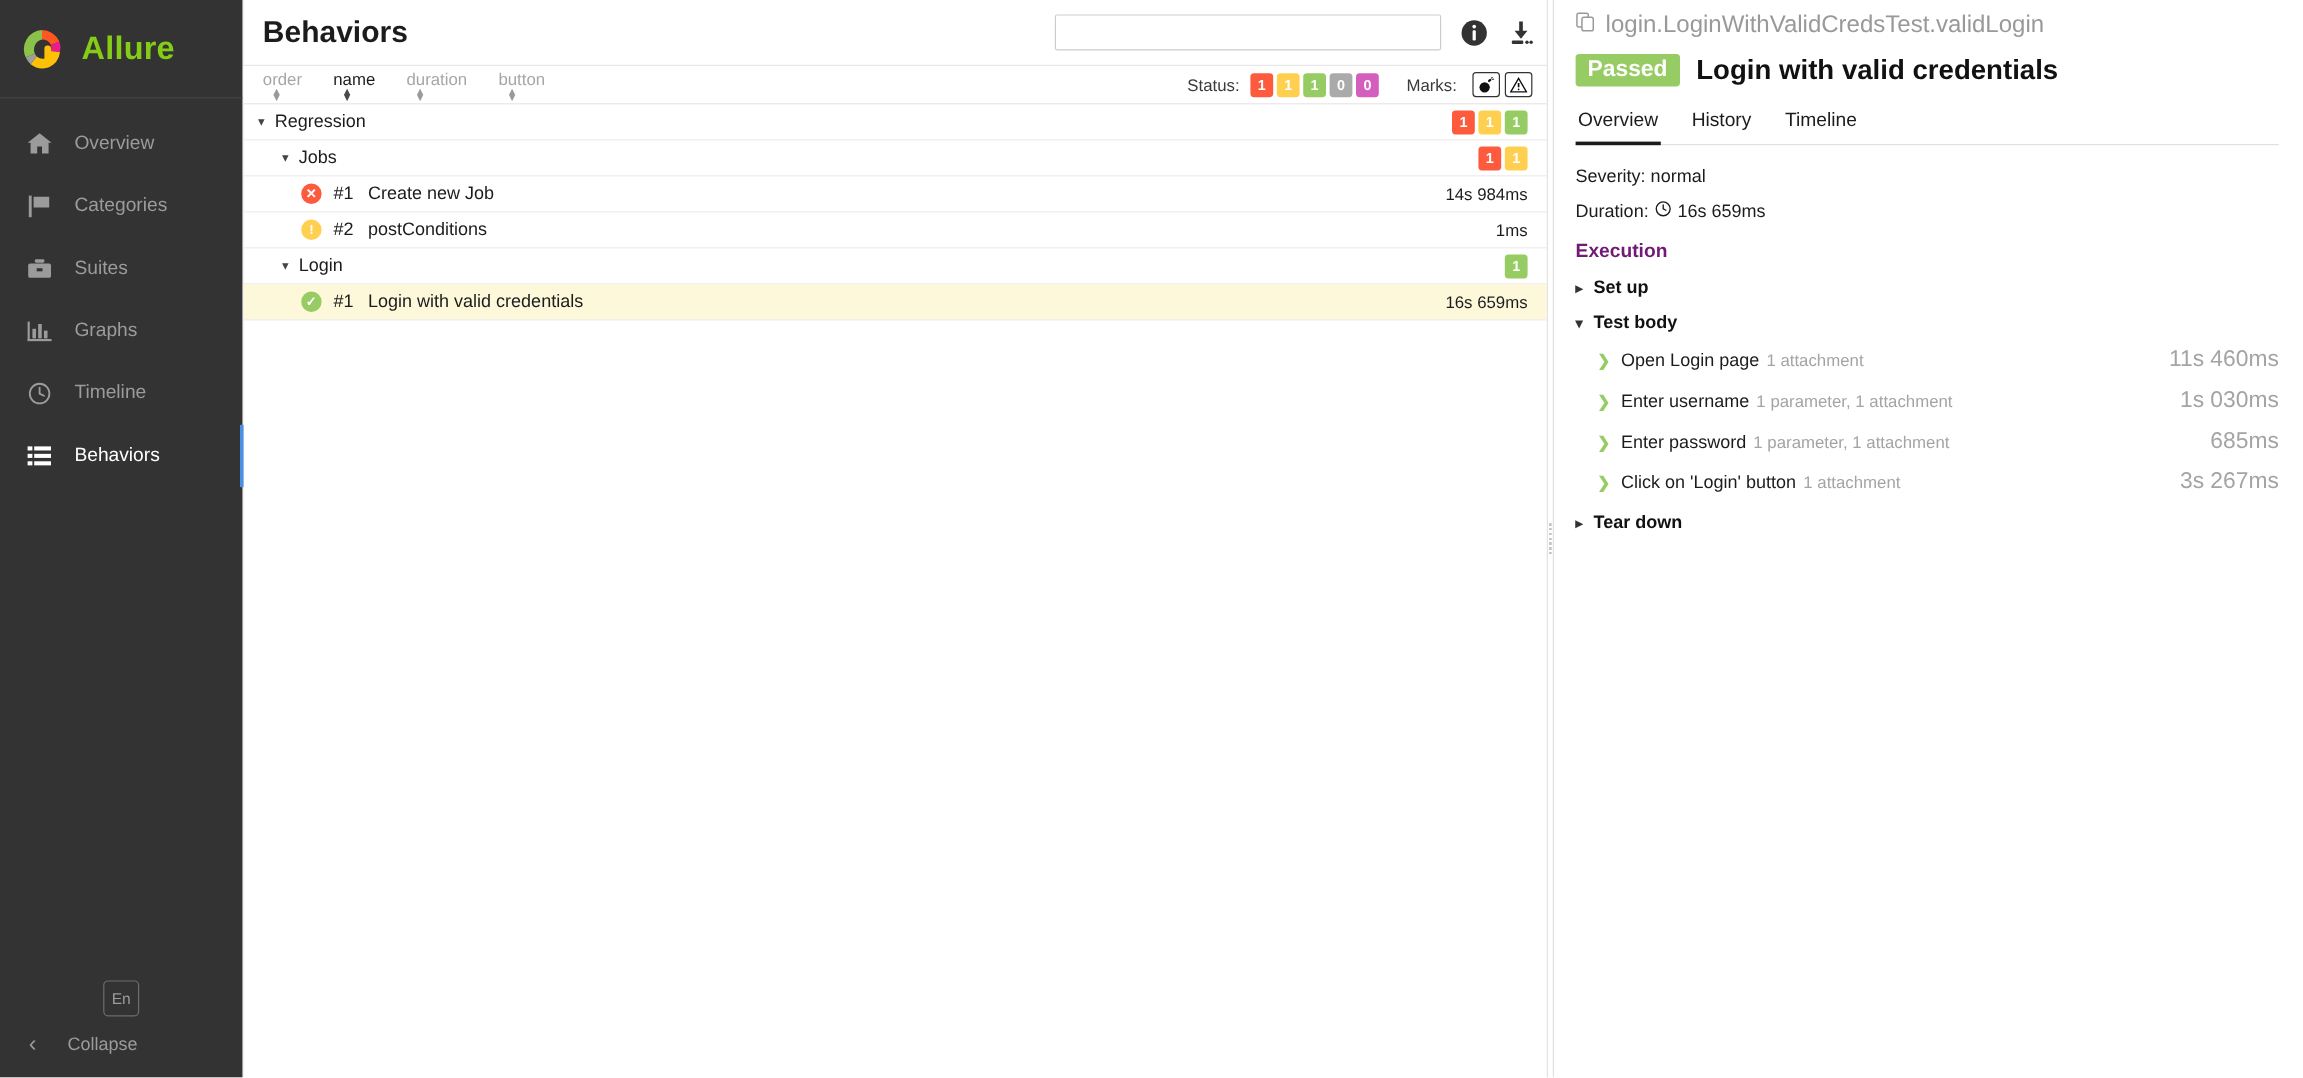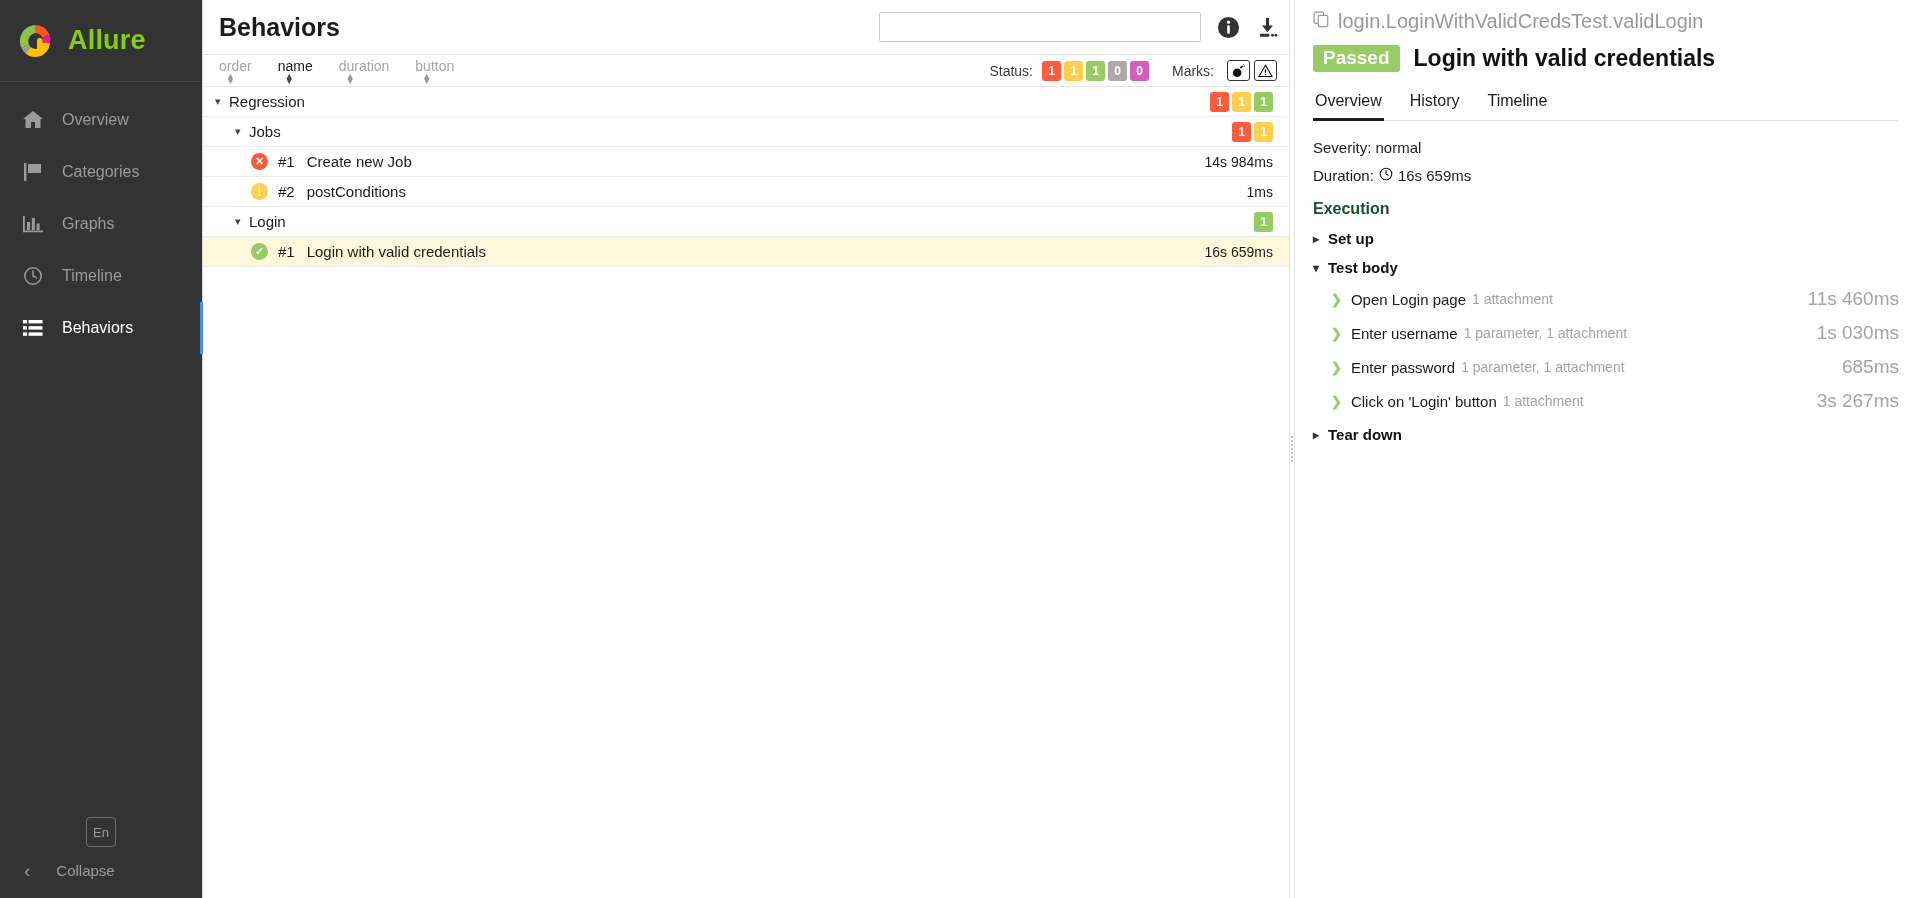--- a/index.html
+++ b/index.html
@@ -328,21 +328,21 @@
     margin-bottom: -1px;
   }
   .tab.active { border-bottom-color: #1c1c1c; }
 
   .meta { margin-top: 18px; font-size: 15px; color: #1c1c1c; }
   .meta-line { margin-bottom: 11px; display: flex; align-items: center; gap: 5px; }
 
   .section-title {
     font-size: 16px;
     font-weight: bold;
-    color: #14532d;
+    color: #701a75;
     margin: 16px 0 12px;
   }
   .exec-group {
     display: flex;
     align-items: center;
     font-weight: bold;
     font-size: 15px;
     color: #111;
     margin-bottom: 12px;
     cursor: pointer;
@@ -407,20 +407,30 @@
       <div class="nav-item">
         <span class="nav-icon">
           <svg width="22" height="20" viewBox="0 0 22 20" fill="#9b9b9b">
             <rect x="2" y="1" width="2.4" height="18"></rect>
             <path d="M6 2 L19 2 L19 11 L6 11 Z"></path>
           </svg>
         </span>
         <span>Categories</span>
       </div>
 
+      <div class="nav-item">
+        <span class="nav-icon">
+          <svg width="22" height="20" viewBox="0 0 22 20" fill="#9b9b9b">
+            <rect x="7" y="2" width="8" height="3" rx="1.2"></rect>
+            <rect x="1.5" y="5.5" width="19" height="12" rx="1.6"></rect>
+            <rect x="8.6" y="9.5" width="4.8" height="2.6" fill="#333"></rect>
+          </svg>
+        </span>
+        <span>Suites</span>
+      </div>
 
       <div class="nav-item">
         <span class="nav-icon">
           <svg width="22" height="20" viewBox="0 0 22 20" fill="#9b9b9b">
             <rect x="1" y="2" width="1.8" height="16"></rect>
             <rect x="1" y="16.5" width="20" height="1.8"></rect>
             <rect x="5" y="8" width="3" height="8"></rect>
             <rect x="9.8" y="4" width="3" height="12"></rect>
             <rect x="14.6" y="9.5" width="3" height="6.5"></rect>
           </svg>

